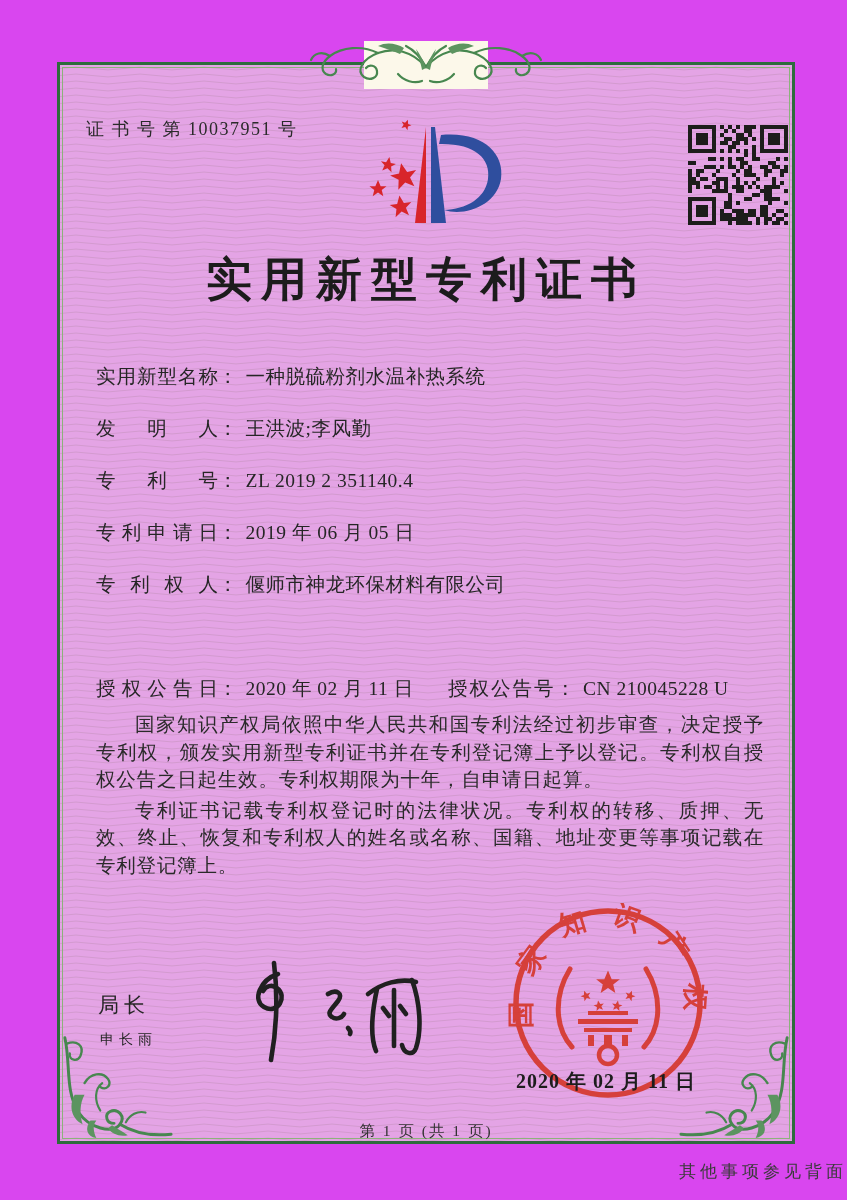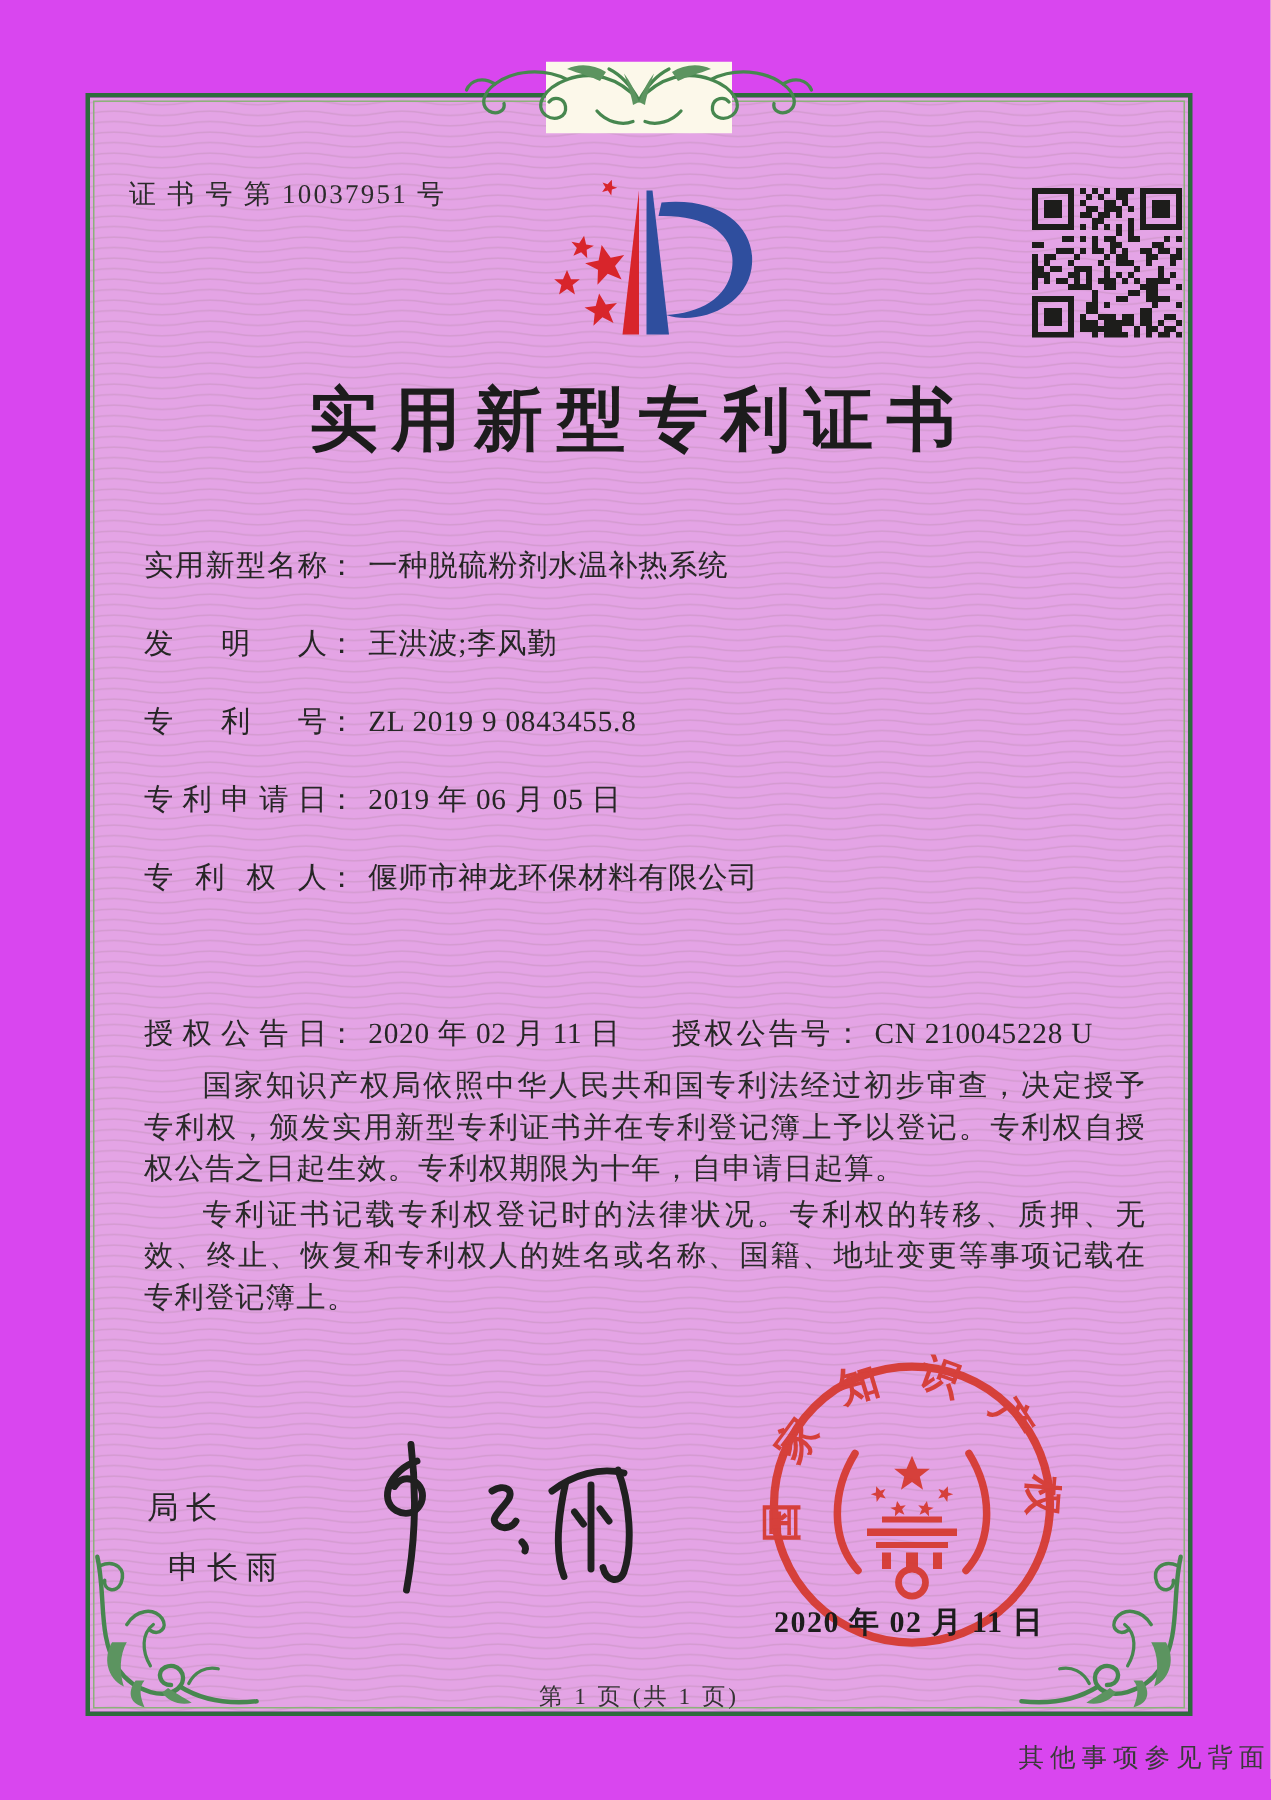--- a/index.html
+++ b/index.html
@@ -27,21 +27,21 @@
   .colon{display:inline-block;}
   .val{margin-left:8px;letter-spacing:.5px;}
   .grant2{position:absolute;left:352px;top:0;text-align:center;}
   .grant2 .lbl2{letter-spacing:2px;}
   .paras{
     position:absolute;left:36px;top:646px;width:668px;
     font-size:19.5px;line-height:27.5px;letter-spacing:.8px;text-align:justify;color:#2a2a2a;
   }
   .paras p{margin:0 0 3px 0;text-indent:2em;}
   .director-title{position:absolute;left:38px;top:926px;font-size:21px;letter-spacing:5px;}
-  .director-name{position:absolute;left:52px;top:966px;font-size:21px;letter-spacing:5px;}
+  .director-name{position:absolute;left:40px;top:966px;font-size:14px;letter-spacing:5px;}
   .signature{position:absolute;left:168px;top:893px;width:218px;height:110px;}
   .seal{position:absolute;left:448px;top:838px;width:200px;height:200px;}
   .seal-date{
     position:absolute;left:446px;top:1003px;width:200px;text-align:center;
     font-size:20px;letter-spacing:1px;color:#1d1d1d;font-weight:600;
   }
   .page-indicator{position:absolute;left:0;top:1056px;width:100%;text-align:center;font-size:15.5px;letter-spacing:2px;color:#333;}
   .back-note{position:absolute;left:0;top:1160px;width:100%;text-align:right;font-size:17px;letter-spacing:4px;color:#3a3a3a;}
   .ornament-top{position:absolute;left:50%;top:-24px;transform:translateX(-50%);width:240px;height:48px;}
   .corner{position:absolute;bottom:-3px;width:118px;height:118px;}
@@ -456,21 +456,21 @@
 
     <h1 class="title">实用新型专利证书</h1>
 
     <div class="row" style="top:298px">
       <span class="lbl">实用新型名称</span><span class="colon">：</span><span class="val">一种脱硫粉剂水温补热系统</span>
     </div>
     <div class="row" style="top:350px">
       <span class="lbl">发明人</span><span class="colon">：</span><span class="val">王洪波;李风勤</span>
     </div>
     <div class="row" style="top:402px">
-      <span class="lbl">专利号</span><span class="colon">：</span><span class="val">ZL 2019 9 0843455.8</span>
+      <span class="lbl">专利号</span><span class="colon">：</span><span class="val">ZL 2019 2 351140.4</span>
     </div>
     <div class="row" style="top:454px">
       <span class="lbl">专利申请日</span><span class="colon">：</span><span class="val">2019 年 06 月 05 日</span>
     </div>
     <div class="row" style="top:506px">
       <span class="lbl">专利权人</span><span class="colon">：</span><span class="val">偃师市神龙环保材料有限公司</span>
     </div>
     <div class="row" style="top:610px">
       <span class="lbl">授权公告日</span><span class="colon">：</span><span class="val">2020 年 02 月 11 日</span>
       <span class="grant2">

